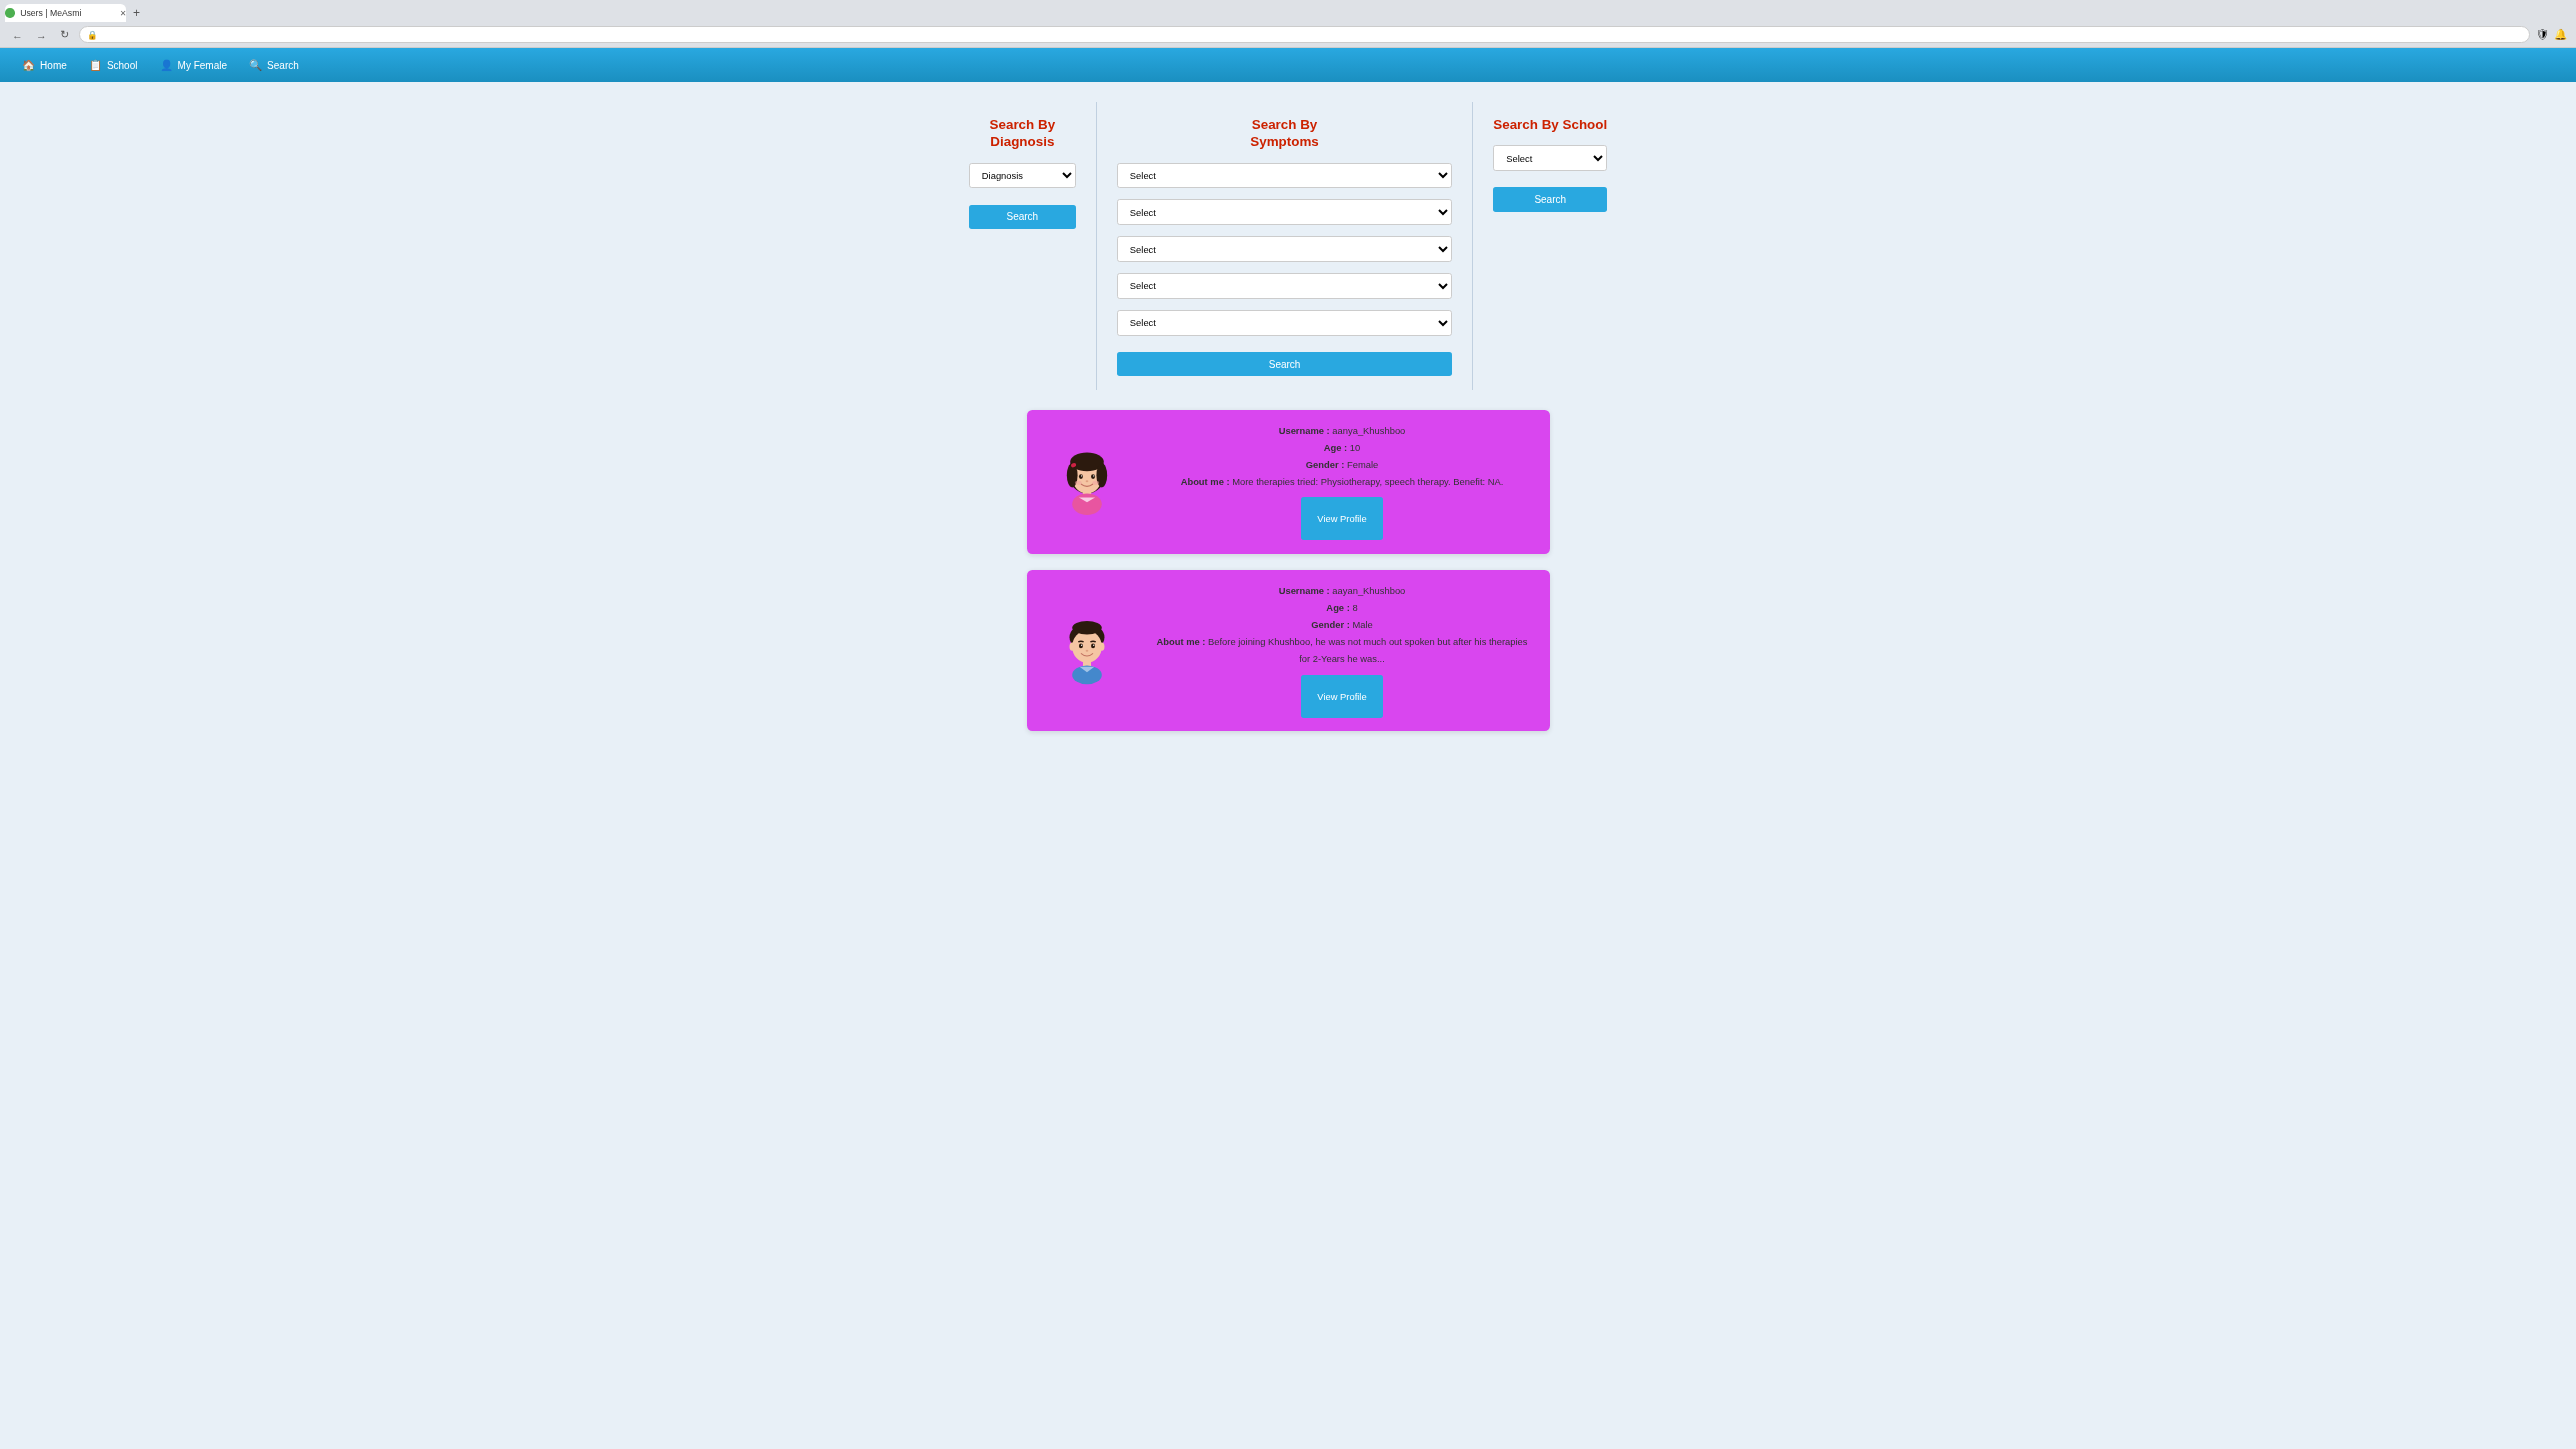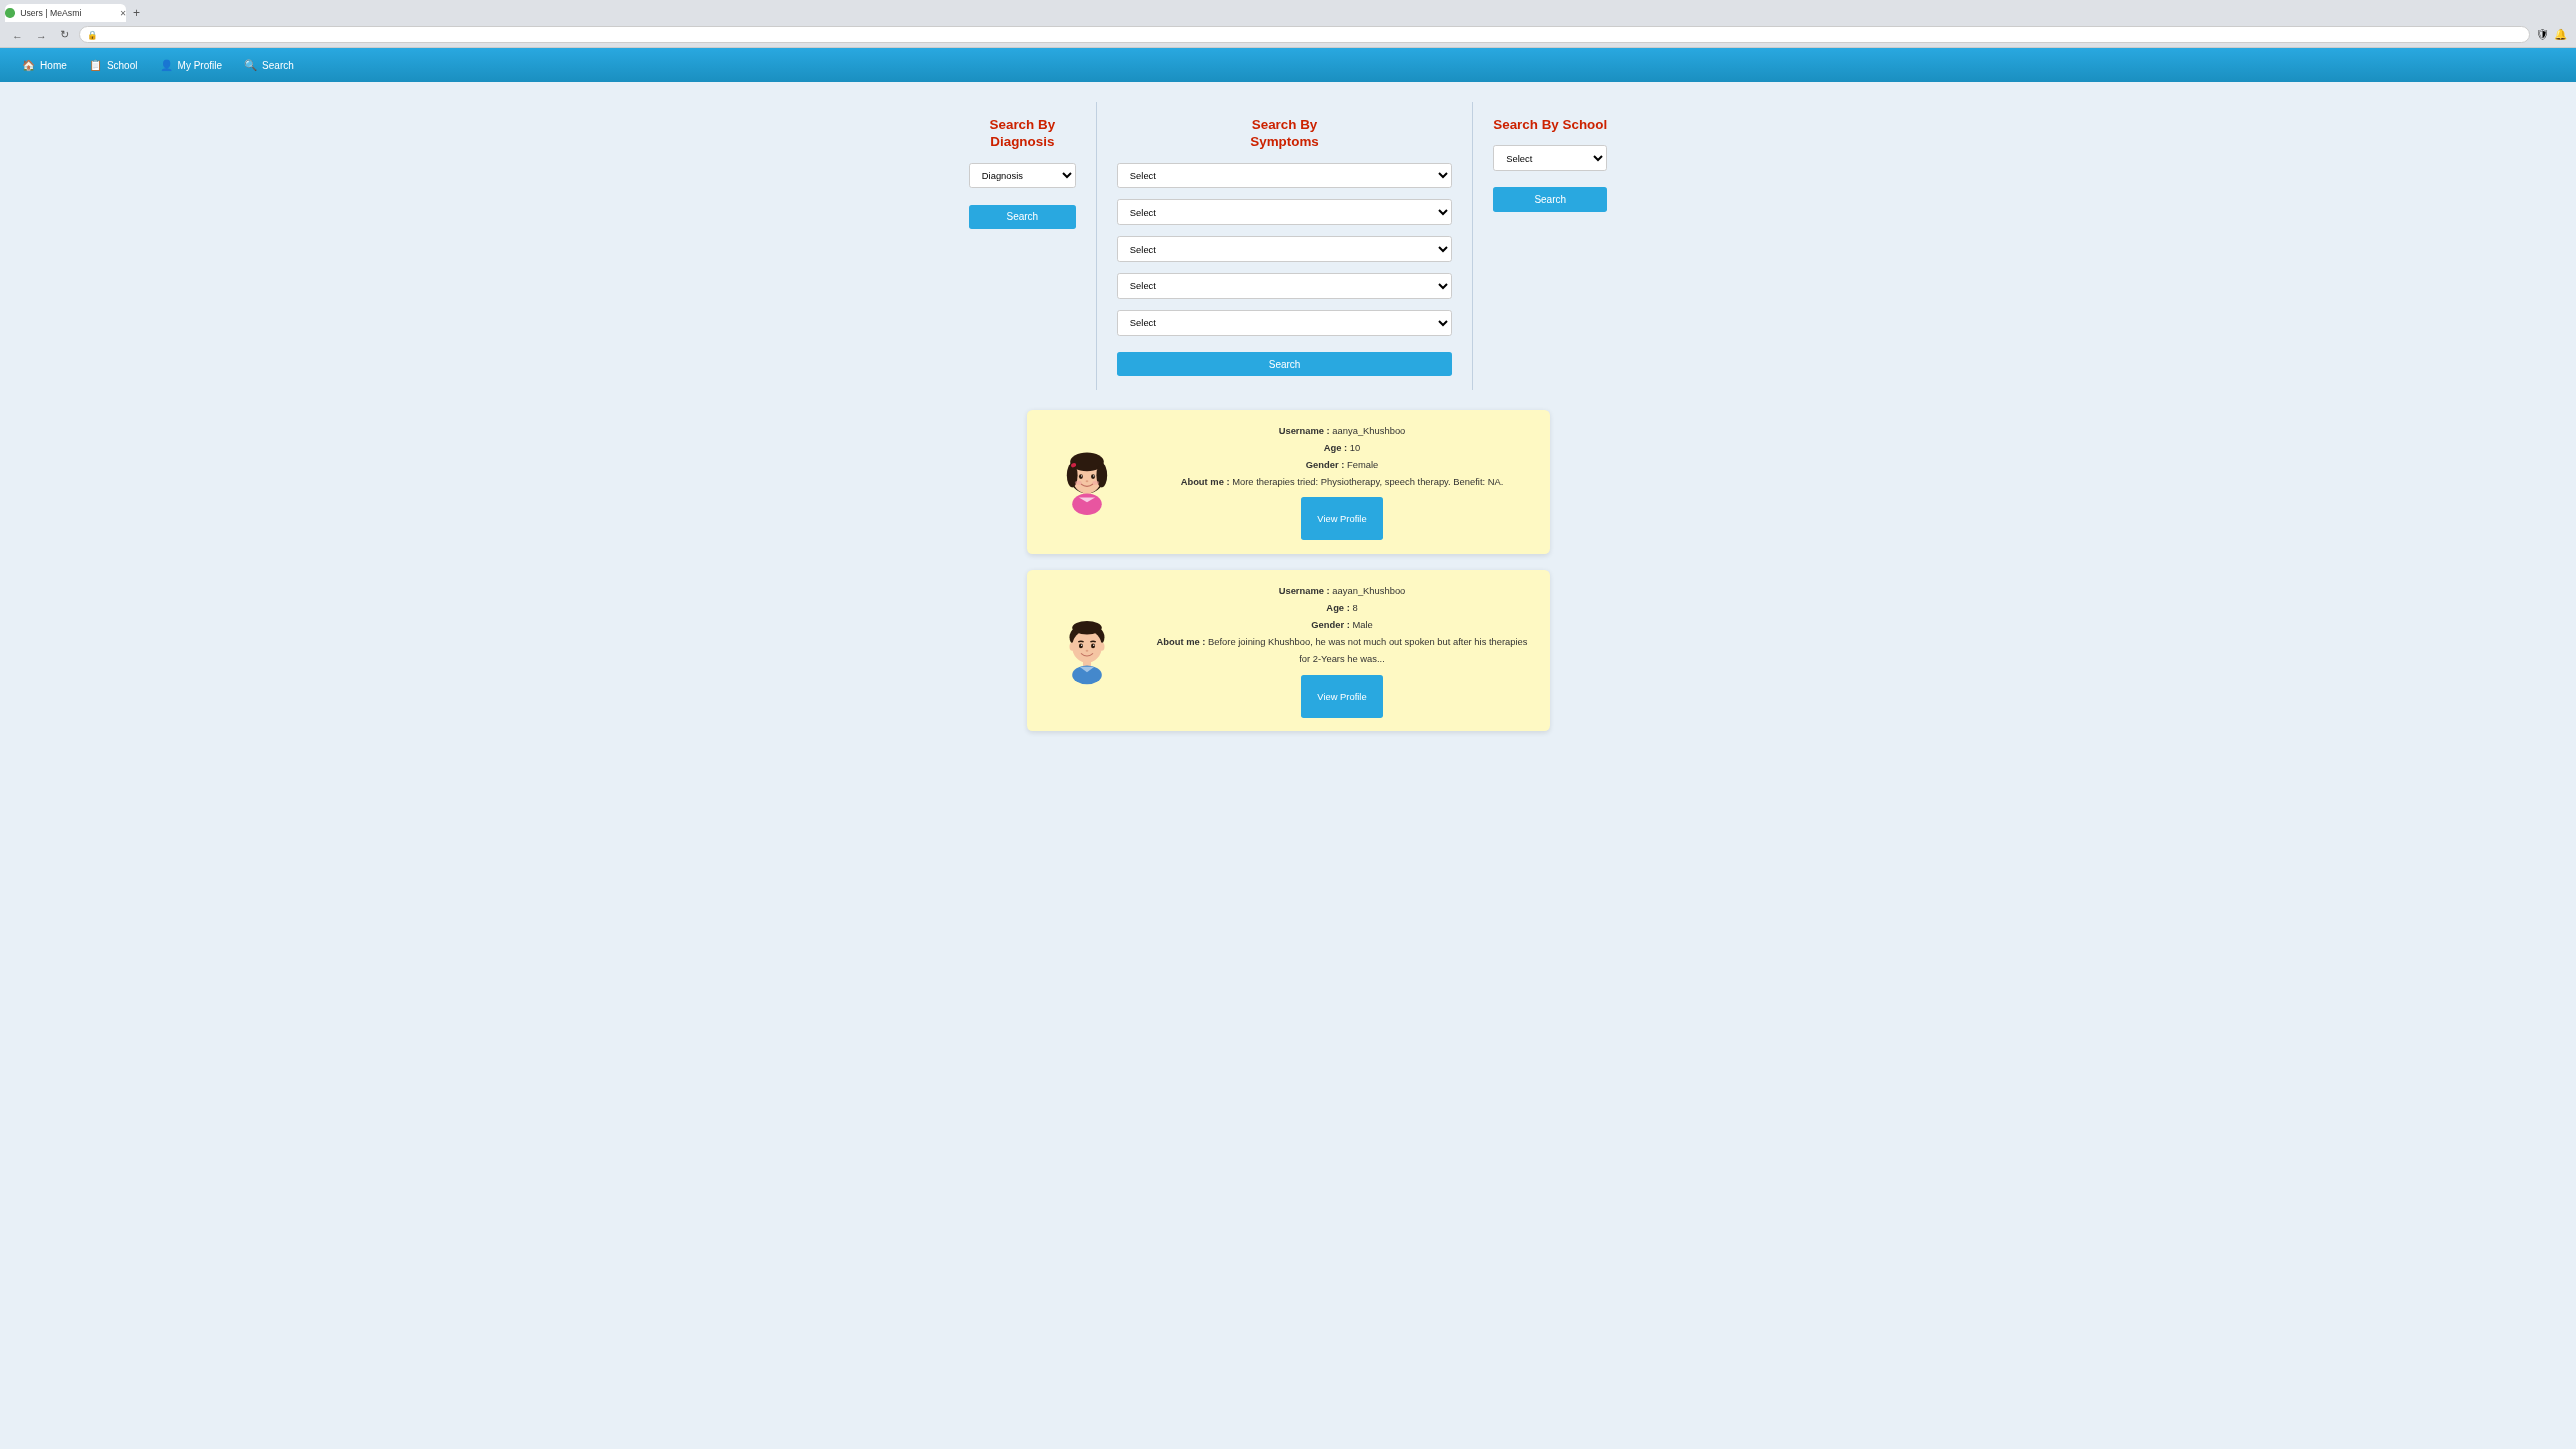--- a/index.html
+++ b/index.html
@@ -167,21 +167,21 @@
       color: white;
       border: none;
       border-radius: 2.7px;
       font-size: 10px;
       cursor: pointer;
       margin-top: 5.4px;
     }
 
     
     .user-card {
-      background: #fef9c3;
+      background: #d946ef;
       border-radius: 5.4px;
       box-shadow: 0 1.3px 5.4px rgba(0,0,0,0.1);
       margin: 0 auto 16px;
       max-width: 523px;
       display: flex;
       align-items: center;
       padding: 13.4px 20px;
       gap: 27px;
     }
     .avatar-area {
@@ -247,21 +247,21 @@
   <a class="nav-item">
     <span class="nav-icon">🏠</span>
     <span>Home</span>
   </a>
   <a class="nav-item">
     <span class="nav-icon">📋</span>
     <span>School</span>
   </a>
   <a class="nav-item">
     <span class="nav-icon">👤</span>
-    <span>My Profile</span>
+    <span>My Female</span>
   </a>
   <a class="nav-item">
     <span class="nav-icon">🔍</span>
     <span>Search</span>
   </a>
 </nav>
 
 <div class="main-content">
 
   <div class="search-panel">

